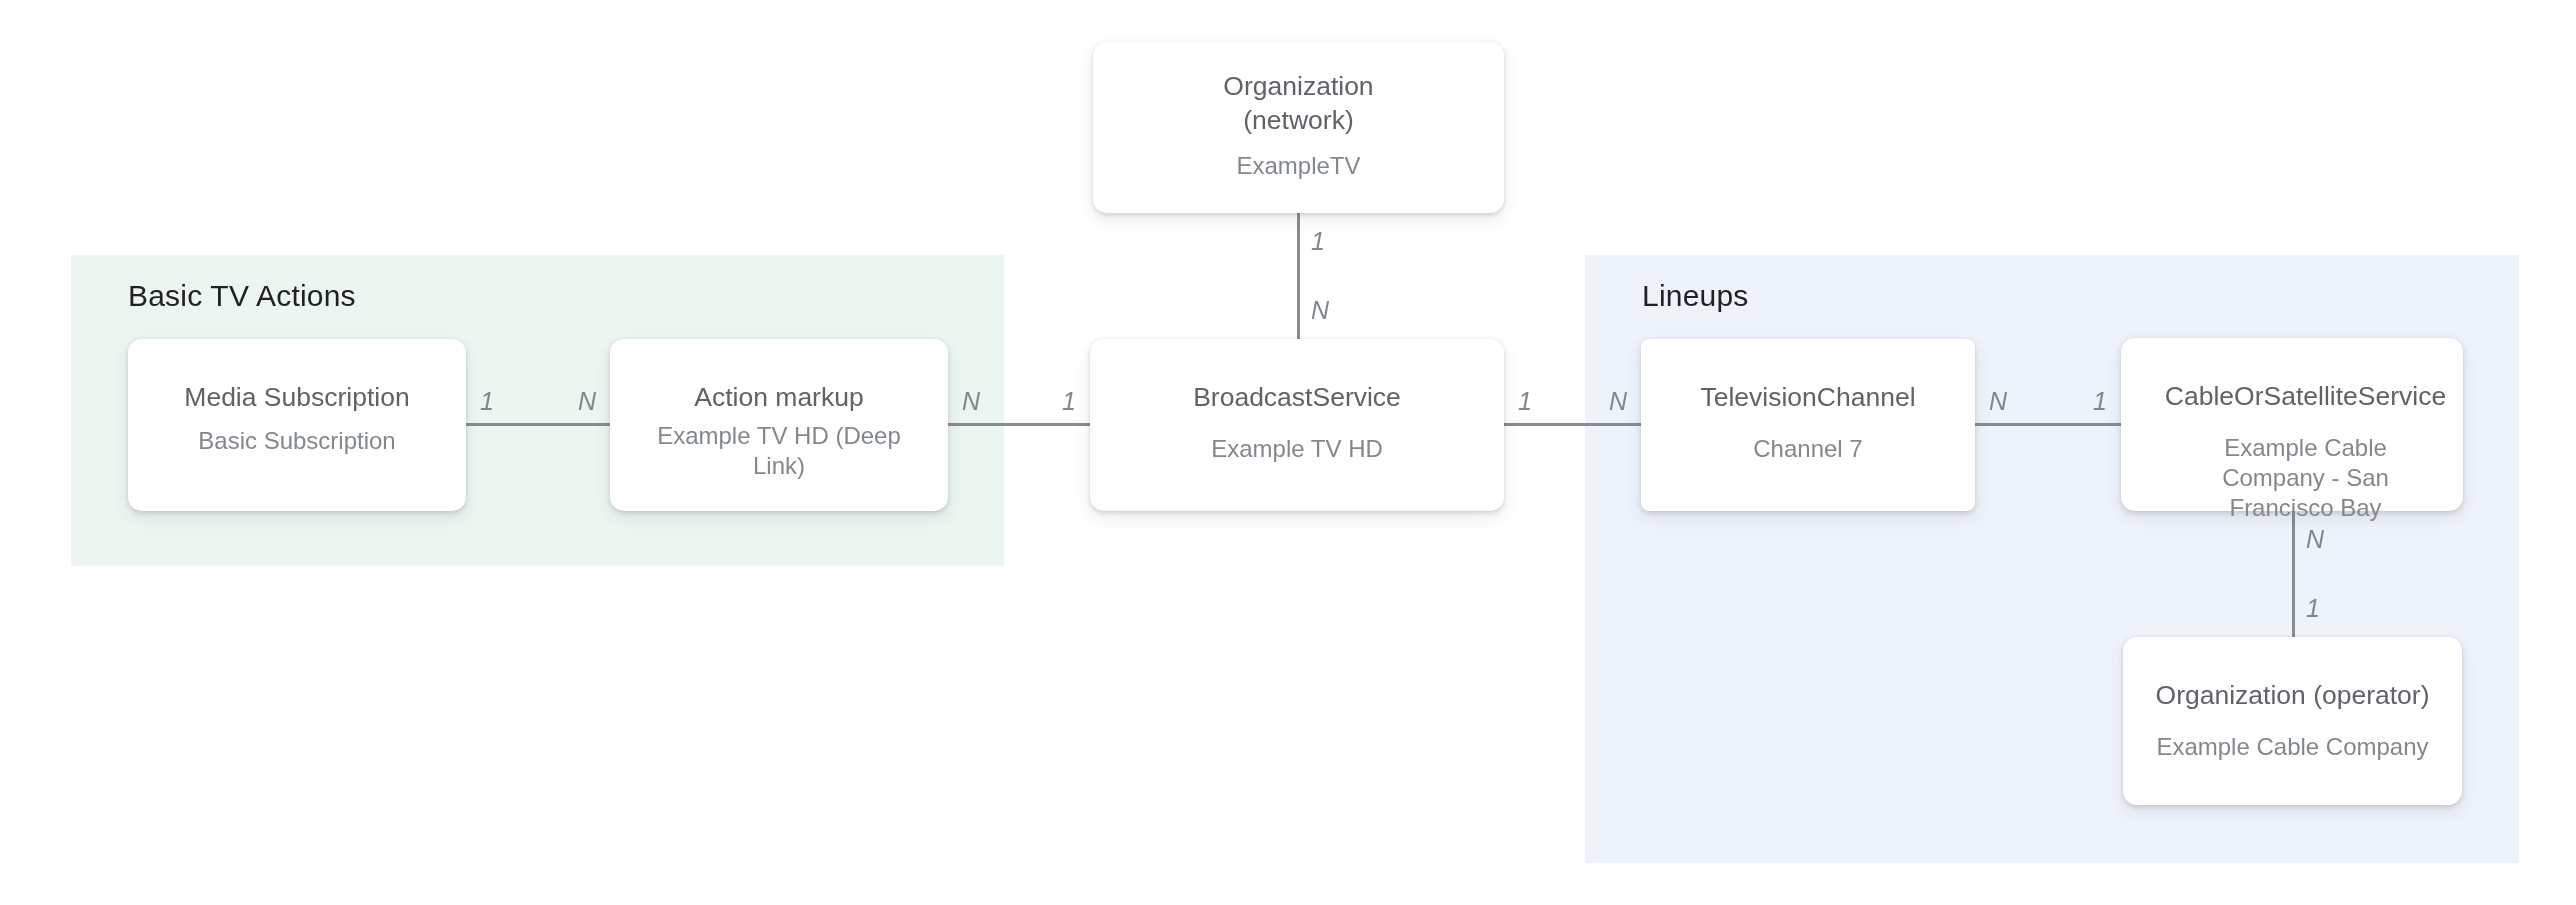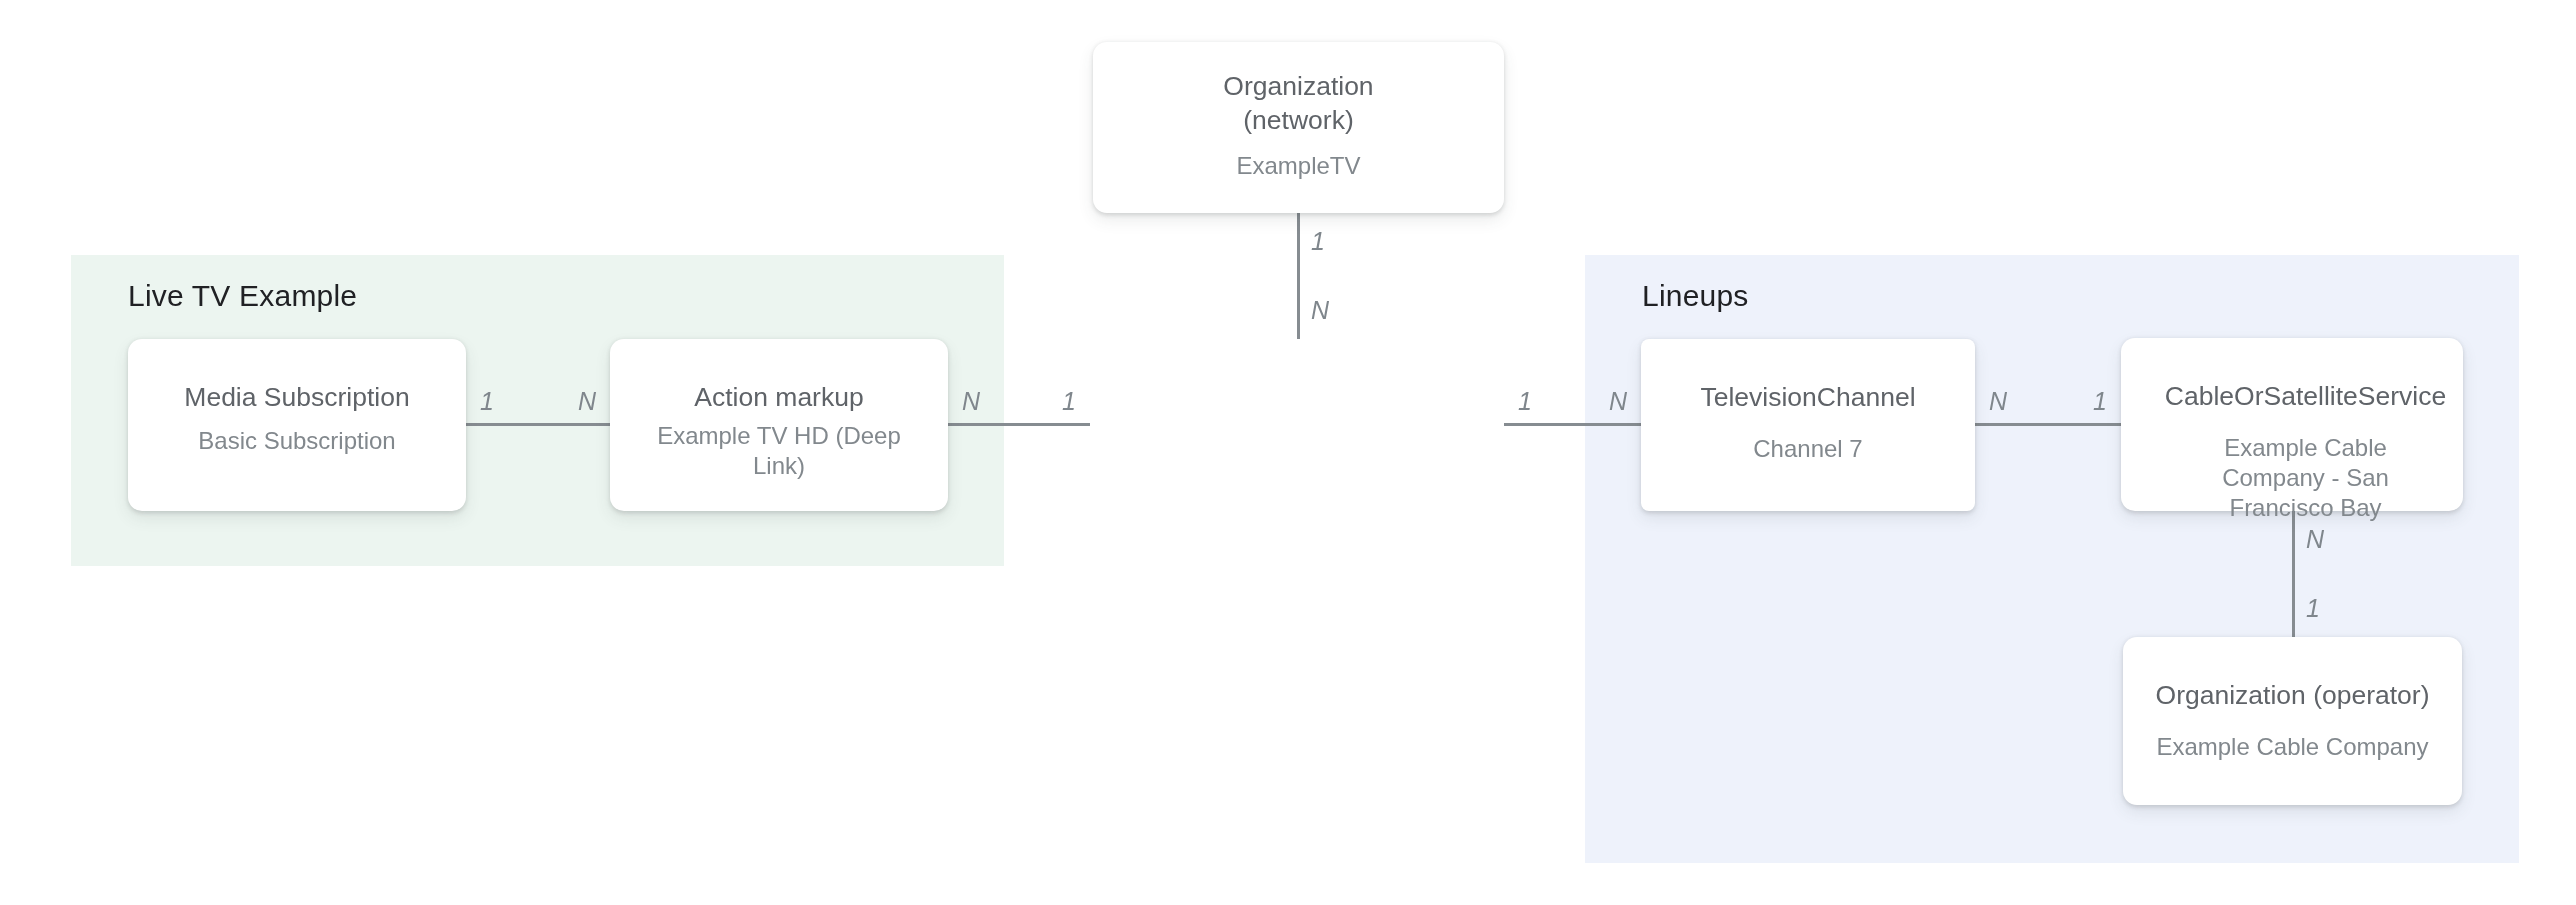--- a/index.html
+++ b/index.html
@@ -79,21 +79,21 @@
   .connector-h .clabel.to   { right: 14px; bottom: 9.7px; }
   .connector-v .clabel.from { top: 14px;    left: 14px; }
   .connector-v .clabel.to   { bottom: 14px; left: 14px; }
 </style>
 </head>
 <body>
 
 <div class="canvas">
 
   <section class="group group-green" style="left:71px; top:255px; width:933px; height:311px;">
-    <h2 class="group-title">Live TV Example</h2>
+    <h2 class="group-title">Basic TV Actions</h2>
   </section>
 
   <section class="group group-blue" style="left:1585px; top:255px; width:934px; height:608px;">
     <h2 class="group-title">Lineups</h2>
   </section>
 
   <div class="connector-h" style="left:466px; top:423px; width:144px;">
     <span class="clabel from">1</span>
     <span class="clabel to">N</span>
   </div>
@@ -134,20 +134,24 @@
   <div class="node" style="left:128px; top:339px; width:338px; height:172px;gap:12px;">
     <div class="node-title">Media Subscription</div>
     <div class="node-subtitle">Basic Subscription</div>
   </div>
 
   <div class="node" style="left:610px; top:339px; width:338px; height:172px;gap:7px;">
     <div class="node-title">Action markup</div>
     <div class="node-subtitle">Example TV HD (Deep Link)</div>
   </div>
 
+  <div class="node" style="left:1090px; top:339px; width:414px; height:172px;">
+    <div class="node-title">BroadcastService</div>
+    <div class="node-subtitle">Example TV HD</div>
+  </div>
 
   <div class="node" style="left:1641px; top:339px; width:334px; height:172px;border-radius:8px;">
     <div class="node-title">TelevisionChannel</div>
     <div class="node-subtitle">Channel 7</div>
   </div>
 
   <div class="node" style="left:2121px; top:338px; width:342px; height:173px;padding-left:27px;">
     <div class="node-title">CableOrSatelliteService</div>
     <div class="node-subtitle">Example Cable Company - San Francisco Bay</div>
   </div>

